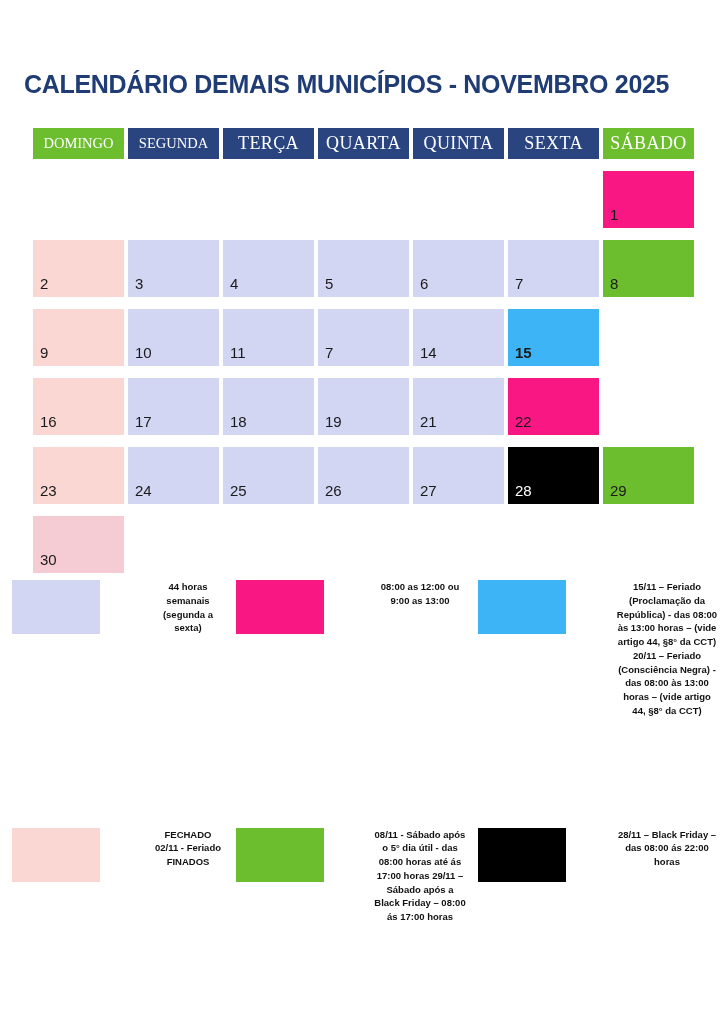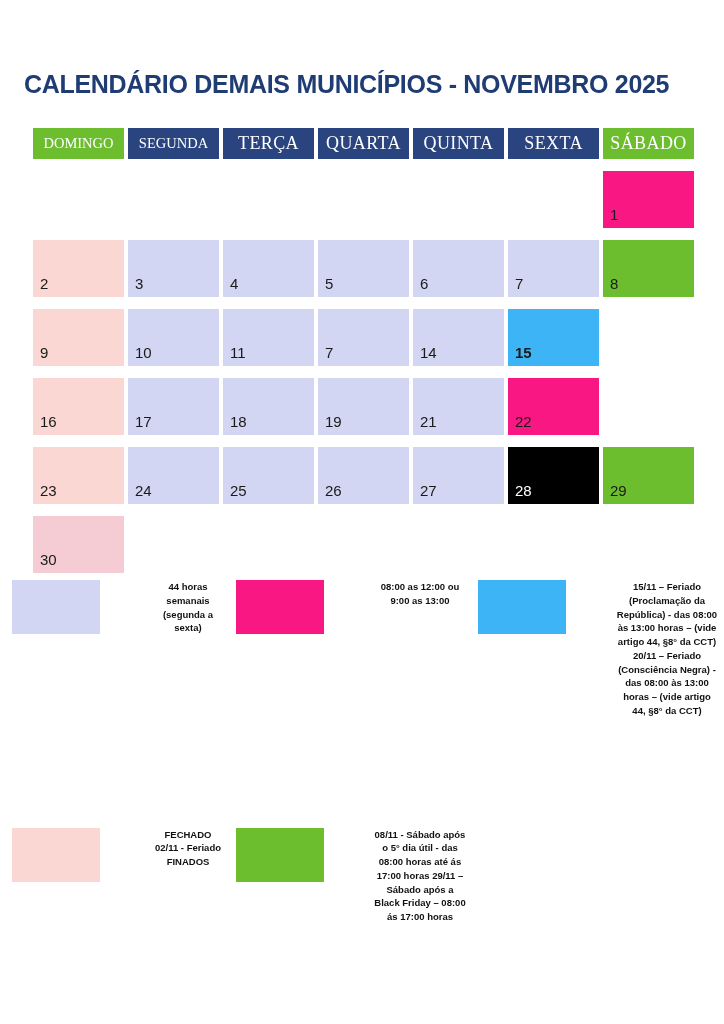--- a/index.html
+++ b/index.html
@@ -275,14 +275,18 @@
   <div class="legend-row row-2" id="legend-row-2">
       <div class="legend-item i1">
         <div class="swatch c-pink"></div>
         <div class="legend-text" style="white-space: pre-line;">FECHADO
 02/11 - Feriado FINADOS</div>
       </div>
       <div class="legend-item i2">
         <div class="swatch c-green"></div>
         <div class="legend-text" style="white-space: pre-line;">08/11  - Sábado após o 5° dia útil - das 08:00 horas até ás 17:00 horas 29/11 – Sábado após a Black Friday – 08:00 ás 17:00 horas</div>
       </div>
+      <div class="legend-item i3">
+        <div class="swatch c-black"></div>
+        <div class="legend-text" style="white-space: pre-line;">28/11 – Black Friday – das 08:00 ás 22:00 horas</div>
+      </div>
     </div>
 </div>
 
 </body></html>

